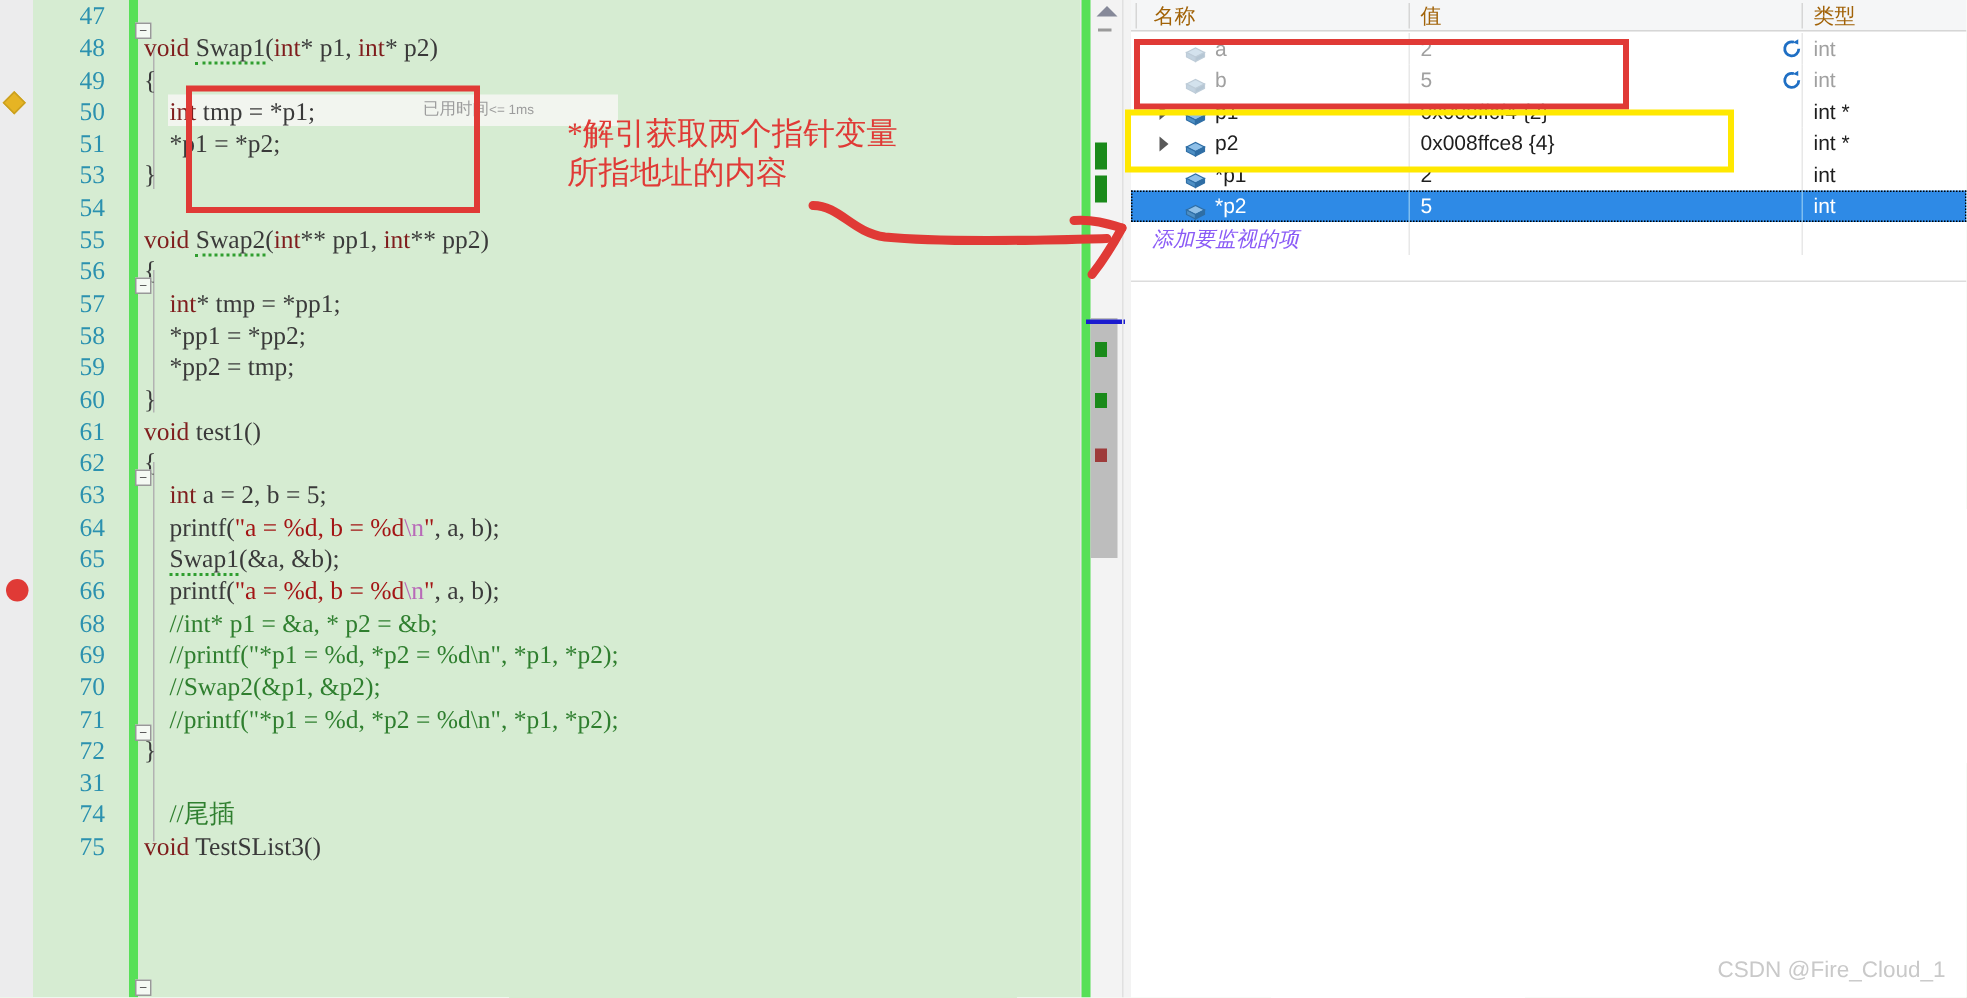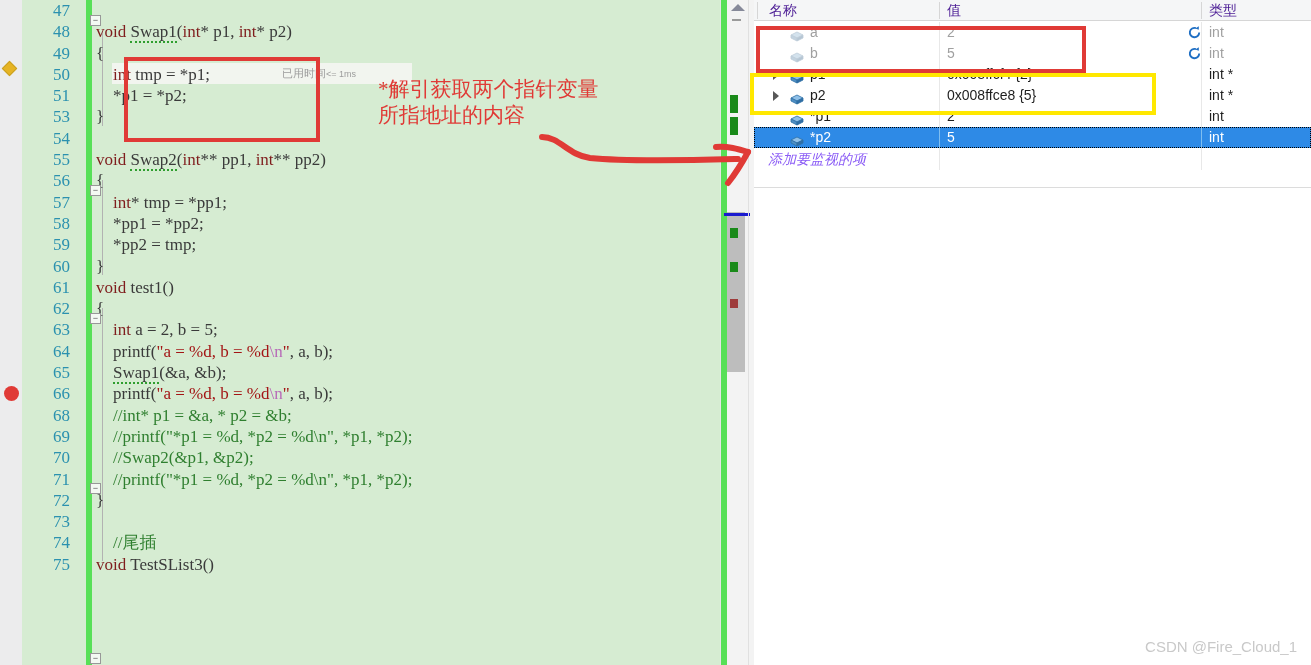--- a/index.html
+++ b/index.html
@@ -143,21 +143,21 @@
     font-family: "Liberation Sans", sans-serif;
   }
   #watch-header {
     position: relative;
     height: 21px;
     border-bottom: 1px solid #d6d6d6;
     background: #f5f6f7;
   }
   .wh-cell {
     position: absolute; top: 2px;
-    font-size: 14px; color: #4c1d95;
+    font-size: 14px; color: #a16207;
   }
   #wh-name { left: 15px; }
   #wh-value { left: 193px; }
   #wh-type { left: 455px; }
   .wh-sep {
     position: absolute; top: 2px; width: 1px; height: 17px; background: #d6d6d6;
   }
   #wh-sep1 { left: 185px; }
   #wh-sep2 { left: 447px; }
   #wh-sep0 { left: 3px; }
@@ -276,21 +276,21 @@
         <div class="code-line"><span class="lnum">62</span><span class="ctext"><span class="pun">{</span></span></div>
         <div class="code-line"><span class="lnum">63</span><span class="ctext"><span class="pun"> </span><span class="pun"> </span><span class="pun"> </span><span class="pun"> </span><span class="kw">int</span><span class="pun"> </span><span class="id">a</span><span class="pun"> </span><span class="pun">=</span><span class="pun"> </span><span class="pun">2</span><span class="pun">,</span><span class="pun"> </span><span class="id">b</span><span class="pun"> </span><span class="pun">=</span><span class="pun"> </span><span class="pun">5</span><span class="pun">;</span></span></div>
         <div class="code-line"><span class="lnum">64</span><span class="ctext"><span class="pun"> </span><span class="pun"> </span><span class="pun"> </span><span class="pun"> </span><span class="id">printf</span><span class="pun">(</span><span class="str">"a = %d, b = %d</span><span class="esc">\n</span><span class="str">"</span><span class="pun">,</span><span class="pun"> </span><span class="id">a</span><span class="pun">,</span><span class="pun"> </span><span class="id">b</span><span class="pun">)</span><span class="pun">;</span></span></div>
         <div class="code-line"><span class="lnum">65</span><span class="ctext"><span class="pun"> </span><span class="pun"> </span><span class="pun"> </span><span class="pun"> </span><span class="fn squiggle">Swap1</span><span class="pun">(</span><span class="pun">&amp;</span><span class="id">a</span><span class="pun">,</span><span class="pun"> </span><span class="pun">&amp;</span><span class="id">b</span><span class="pun">)</span><span class="pun">;</span></span></div>
         <div class="code-line"><span class="lnum">66</span><span class="ctext"><span class="pun"> </span><span class="pun"> </span><span class="pun"> </span><span class="pun"> </span><span class="id">printf</span><span class="pun">(</span><span class="str">"a = %d, b = %d</span><span class="esc">\n</span><span class="str">"</span><span class="pun">,</span><span class="pun"> </span><span class="id">a</span><span class="pun">,</span><span class="pun"> </span><span class="id">b</span><span class="pun">)</span><span class="pun">;</span></span></div>
         <div class="code-line"><span class="lnum">68</span><span class="ctext"><span class="cmt">    //int* p1 = &amp;a, * p2 = &amp;b;</span></span></div>
         <div class="code-line"><span class="lnum">69</span><span class="ctext"><span class="cmt">    //printf("*p1 = %d, *p2 = %d\n", *p1, *p2);</span></span></div>
         <div class="code-line"><span class="lnum">70</span><span class="ctext"><span class="cmt">    //Swap2(&amp;p1, &amp;p2);</span></span></div>
         <div class="code-line"><span class="lnum">71</span><span class="ctext"><span class="cmt">    //printf("*p1 = %d, *p2 = %d\n", *p1, *p2);</span></span></div>
         <div class="code-line"><span class="lnum">72</span><span class="ctext"><span class="pun">}</span></span></div>
-        <div class="code-line"><span class="lnum">73</span><span class="ctext"></span></div>
+        <div class="code-line"><span class="lnum">31</span><span class="ctext"></span></div>
         <div class="code-line"><span class="lnum">74</span><span class="ctext"><span class="cmt">    //尾插</span></span></div>
         <div class="code-line"><span class="lnum">75</span><span class="ctext"><span class="kw">void</span><span class="pun"> </span><span class="id">TestSList3</span><span class="pun">(</span><span class="pun">)</span></span></div>
       </div>
 
     <div class="fold" style="top:10px;">−</div>
     <div class="fold" style="top:180px;">−</div>
     <div class="fold" style="top:308px;">−</div>
     <div class="fold" style="top:478px;">−</div>
     <div class="fold" style="top:648px;">−</div>
 
@@ -373,21 +373,21 @@
         <div class="wrow">
           <span class="expander"></span>
           <span class="cube"><svg width="14" height="11" viewBox="0 0 14 11">
               <path d="M1,4 L7,1 L13,4 L7,7 Z" fill="#8fc0e8" stroke="#2f6ea5" stroke-width="0.8"></path>
               <path d="M1,4 L1,7 L7,10 L7,7 Z" fill="#4e8fc4" stroke="#2f6ea5" stroke-width="0.8"></path>
               <path d="M13,4 L13,7 L7,10 L7,7 Z" fill="#2f6ea5" stroke="#2f6ea5" stroke-width="0.8"></path>
             </svg></span>
           <span class="cellsep cs1"></span>
           <span class="cellsep cs2"></span>
           <span class="wname">p2</span>
-          <span class="wvalue">0x008ffce8 {5}</span>
+          <span class="wvalue">0x008ffce8 {4}</span>
           <span class="wtype">int *</span>
         </div>
         <div class="wrow">
           <span class="cube"><svg width="14" height="11" viewBox="0 0 14 11">
               <path d="M1,4 L7,1 L13,4 L7,7 Z" fill="#8fc0e8" stroke="#2f6ea5" stroke-width="0.8"></path>
               <path d="M1,4 L1,7 L7,10 L7,7 Z" fill="#4e8fc4" stroke="#2f6ea5" stroke-width="0.8"></path>
               <path d="M13,4 L13,7 L7,10 L7,7 Z" fill="#2f6ea5" stroke="#2f6ea5" stroke-width="0.8"></path>
             </svg></span>
           <span class="cellsep cs1"></span>
           <span class="cellsep cs2"></span>

